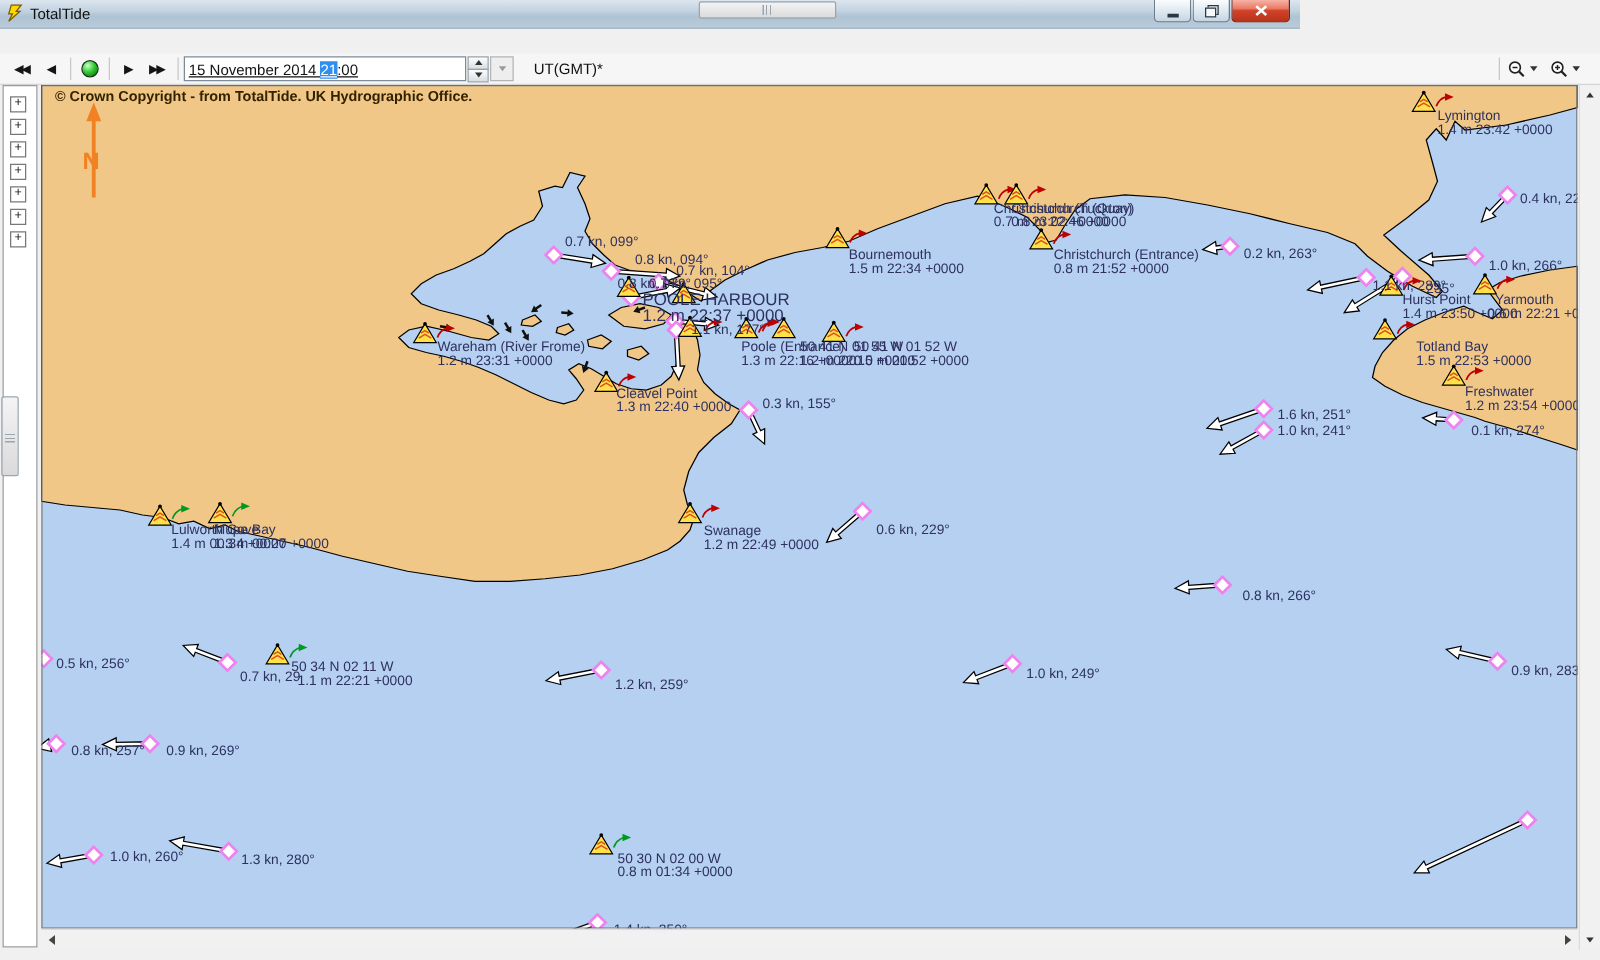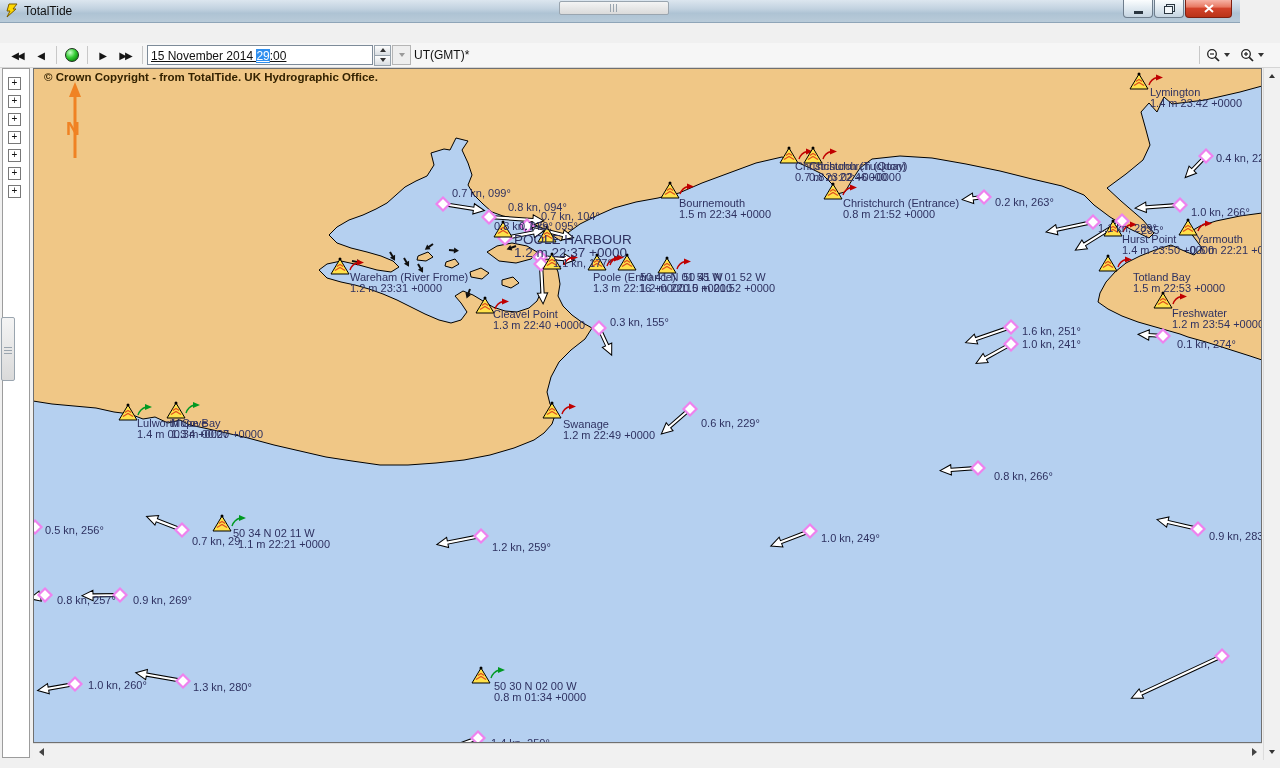--- a/index.html
+++ b/index.html
@@ -1,20 +1,20 @@
 <!DOCTYPE html>
 <html><head>
 <meta charset="utf-8">
 <style>
   html,body{margin:0;padding:0;width:1280px;height:768px;overflow:hidden;
     font-family:"Liberation Sans",sans-serif;background:#e8e8e8;}
   #win{position:relative;width:1280px;height:768px;background:#f0f0f0;}
 
   
-  #titlebar{position:absolute;left:0;top:0;width:1240px;height:22px;
+  #titlebar{position:absolute;left:0;top:0;width:1040px;height:22px;
     background:linear-gradient(180deg,#dce6ef 0%,#c2d2e0 40%,#aec3d4 60%,#b9cbd9 100%);
     border-bottom:1px solid #8fa5b8;text-align:center;}
   #title-icon{position:absolute;left:5px;top:3px;}
   #title-text{position:absolute;left:24px;top:4px;font-size:12px;color:#101010;}
   #winbtns{position:absolute;top:0;right:8px;display:flex;}
   .wb{width:28px;height:17px;border:1px solid #6e7d8c;border-top:none;
     border-radius:0 0 4px 4px;background:linear-gradient(#fbfdfe,#e2ebf2 45%,#c6d5e1);
     display:flex;align-items:center;justify-content:center;margin-left:1px;}
   .wb.close{width:45px;background:linear-gradient(#f7b3a6,#e87a64 40%,#d2422a 50%,#b93318);
     border-color:#7e1f10;}
@@ -45,21 +45,21 @@
   .spin{width:15px;height:9px;border:1px solid #98a3ad;background:linear-gradient(#fdfdfd,#d9dee2);
     display:flex;align-items:center;justify-content:center;}
   .spin + .spin{margin-top:-1px;}
   .tri-up{width:0;height:0;border-left:3px solid transparent;border-right:3px solid transparent;
     border-bottom:4px solid #333;}
   .tri-dn{width:0;height:0;border-left:3px solid transparent;border-right:3px solid transparent;
     border-top:4px solid #333;}
   .tri-dn.dis{border-top-color:#9a9a9a;}
   #dropbtn{width:17px;height:18px;border:1px solid #b5b5b5;background:#eee;margin-left:1px;
     display:flex;align-items:center;justify-content:center;}
-  #tz{margin-left:3px;}
+  #tz{margin-left:16px;}
   .zoombtn{display:flex;align-items:center;margin-right:6px;height:20px;padding:0 2px;}
   .zoombtn .tri-dn{margin-left:3px;}
 
   
   #treepanel{position:absolute;left:2px;top:68px;width:28px;height:690px;background:#ffffff;
     border:1px solid #9c9c9c;box-sizing:border-box;}
   .plusbox{position:absolute;left:5px;width:11px;height:11px;border:1px solid #787878;
     background:#fff;font-size:10px;line-height:9px;text-align:center;color:#111;}
 
   
@@ -128,21 +128,21 @@
     <div class="tbtn dbl">◀◀</div>
     <div class="tbtn">◀</div>
     <div class="tsep"></div>
     <div class="tbtn">
         <span id="orb"></span>
       </div>
     <div class="tsep"></div>
     <div class="tbtn">▶</div>
     <div class="tbtn dbl">▶▶</div>
     <div class="tsep"></div>
-    <div id="datefield"><span>15 November 2014 </span><span id="date-sel">29</span><span>:00</span></div>
+    <div id="datefield"><span>15 November 2014 </span><span id="date-sel">21</span><span>:00</span></div>
     <div id="spinner">
       <div class="spin">
           <i class="tri-up"></i>
         </div>
       <div class="spin">
           <i class="tri-dn"></i>
         </div>
     </div>
     <div id="dropbtn">
         <i class="tri-dn dis"></i>

